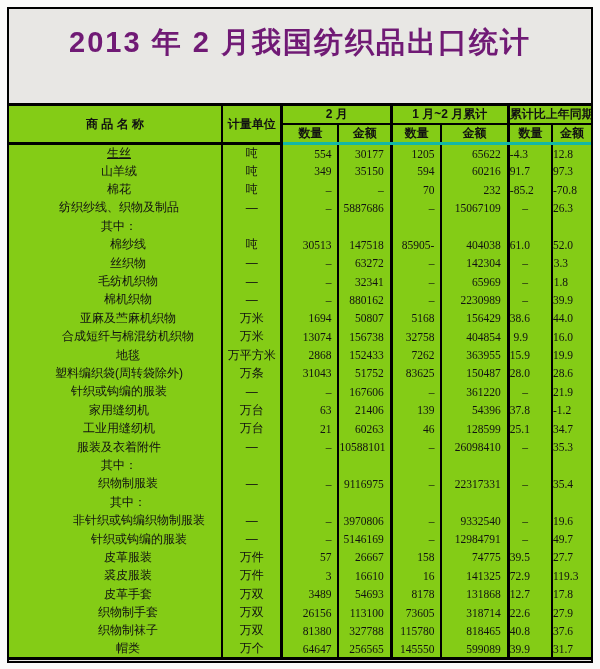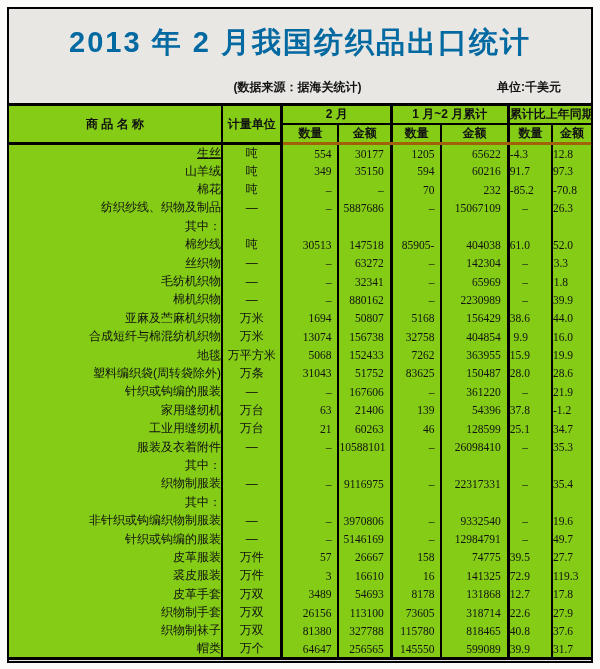--- a/index.html
+++ b/index.html
@@ -18,21 +18,21 @@
     overflow: hidden;
   }
   
   .title-block { height: 94px; position: relative; }
   .main-title {
     text-align: center;
     padding-top: 14px;
     font-size: 29px;
     font-weight: bold;
     letter-spacing: 2px;
-    color: #0369a1;
+    color: #701a75;
   }
   .subtitle-row { position: absolute; left: 0; right: 0; bottom: 8px; height: 16px; }
   .source-note {
     position: absolute; left: 50%; transform: translateX(-52%);
     font-size: 12px; font-weight: bold; white-space: nowrap;
   }
   .unit-note {
     position: absolute; right: 30px;
     font-size: 12px; font-weight: bold; white-space: nowrap;
   }
@@ -48,29 +48,29 @@
   thead th {
     font-size: 12px;
     font-weight: bold;
     text-align: center;
     vertical-align: middle;
     border-bottom: 2px solid #000;
     height: 18px;
     white-space: nowrap;
     overflow: hidden;
   }
-  thead tr.sub-head th { border-bottom: 3px solid #a16207; }
+  thead tr.sub-head th { border-bottom: 3px solid #14b8a6; }
   tbody td {
     font-size: 12px;
     height: 18.4px;
     vertical-align: middle;
     white-space: nowrap;
     overflow: hidden;
   }
-  td.name-cell { text-align: right; padding-left: 8px; }
+  td.name-cell { text-align: center; padding-left: 8px; }
   td.indent-1 { padding-left: 26px; }
   td.indent-2 { padding-left: 48px; }
   td.link { text-decoration: underline; }
   td.unit-cell { text-align: center; font-size: 12px; }
   td.num {
     font-family: "Liberation Serif", "DejaVu Serif", serif;
     font-size: 11.5px;
     text-align: right;
     padding-right: 6px;
   }
@@ -80,24 +80,20 @@
   .b-thick{ border-left: 3px solid #000; }
   table.stats { border-bottom: 3px solid #000; }
 </style>
 </head>
 <body>
 
 <div class="frame">
 
   <div class="title-block">
     <div class="main-title">2013 年 2 月我国纺织品出口统计</div>
-    <div class="subtitle-row">
-      <span class="source-note">(数据来源：据海关统计)</span>
-      <span class="unit-note">单位:千美元</span>
-    </div>
   </div>
 
   <table class="stats">
     <colgroup>
       <col style="width:36.6%">
       <col style="width:10.3%">
       <col style="width:9.7%">
       <col style="width:9.1%">
       <col style="width:8.6%">
       <col style="width:11.5%">
@@ -228,21 +224,21 @@
           <td class="num b-thick">13074</td>
           <td class="num b-thin">156738</td>
           <td class="num b-thick">32758</td>
           <td class="num b-thin">404854</td>
           <td class="num b-thick pct">9.9</td>
           <td class="num b-thin pct">16.0</td>
         </tr>
         <tr>
           <td class="name-cell indent-1">地毯</td>
           <td class="unit-cell b-med">万平方米</td>
-          <td class="num b-thick">5068</td>
+          <td class="num b-thick">2868</td>
           <td class="num b-thin">152433</td>
           <td class="num b-thick">7262</td>
           <td class="num b-thin">363955</td>
           <td class="num b-thick pct">15.9</td>
           <td class="num b-thin pct">19.9</td>
         </tr>
         <tr>
           <td class="name-cell indent-0">塑料编织袋(周转袋除外)</td>
           <td class="unit-cell b-med">万条</td>
           <td class="num b-thick">31043</td>

